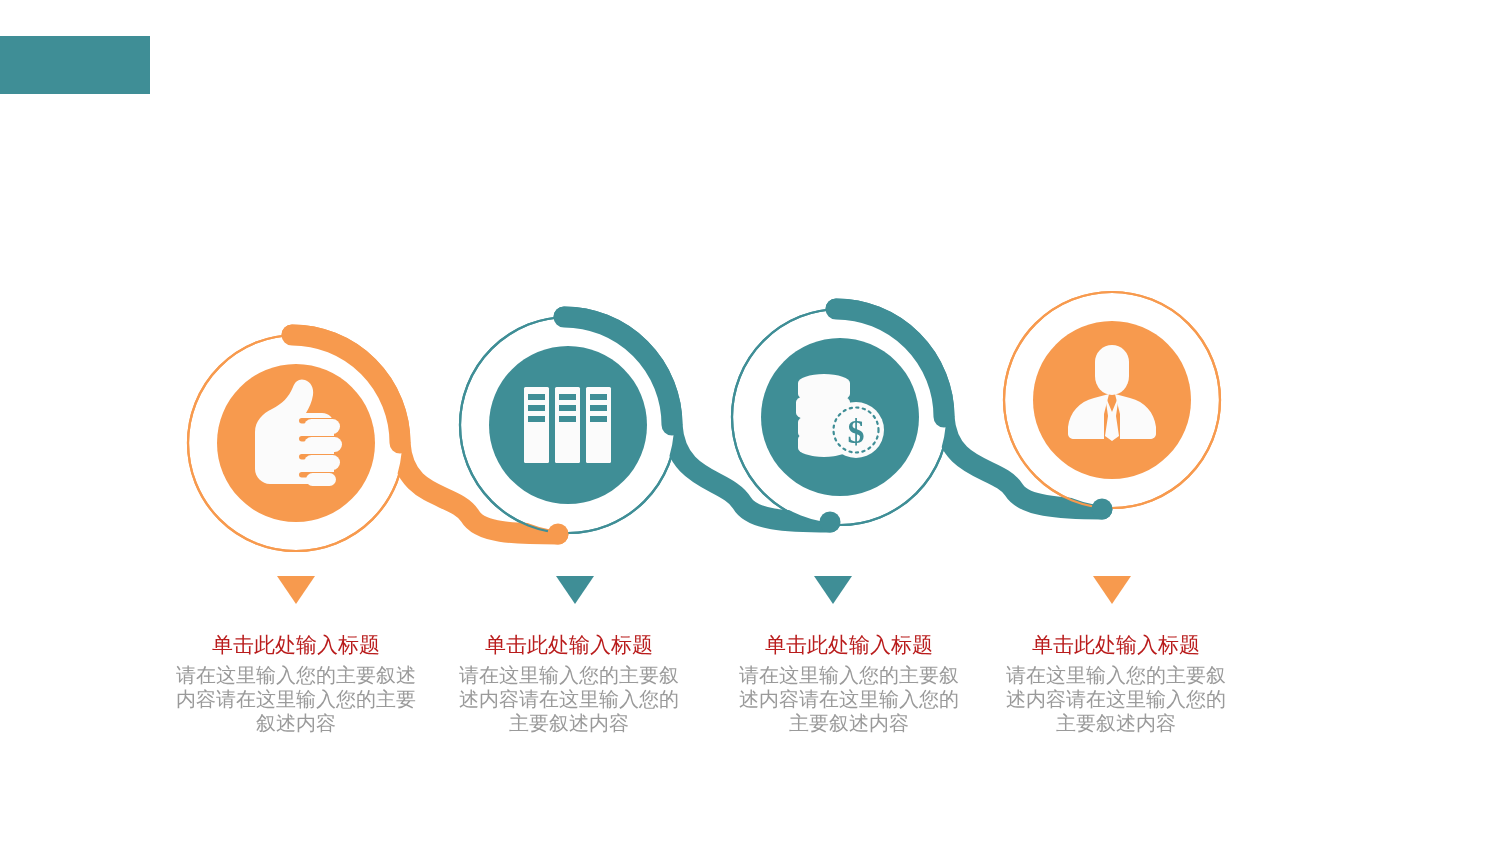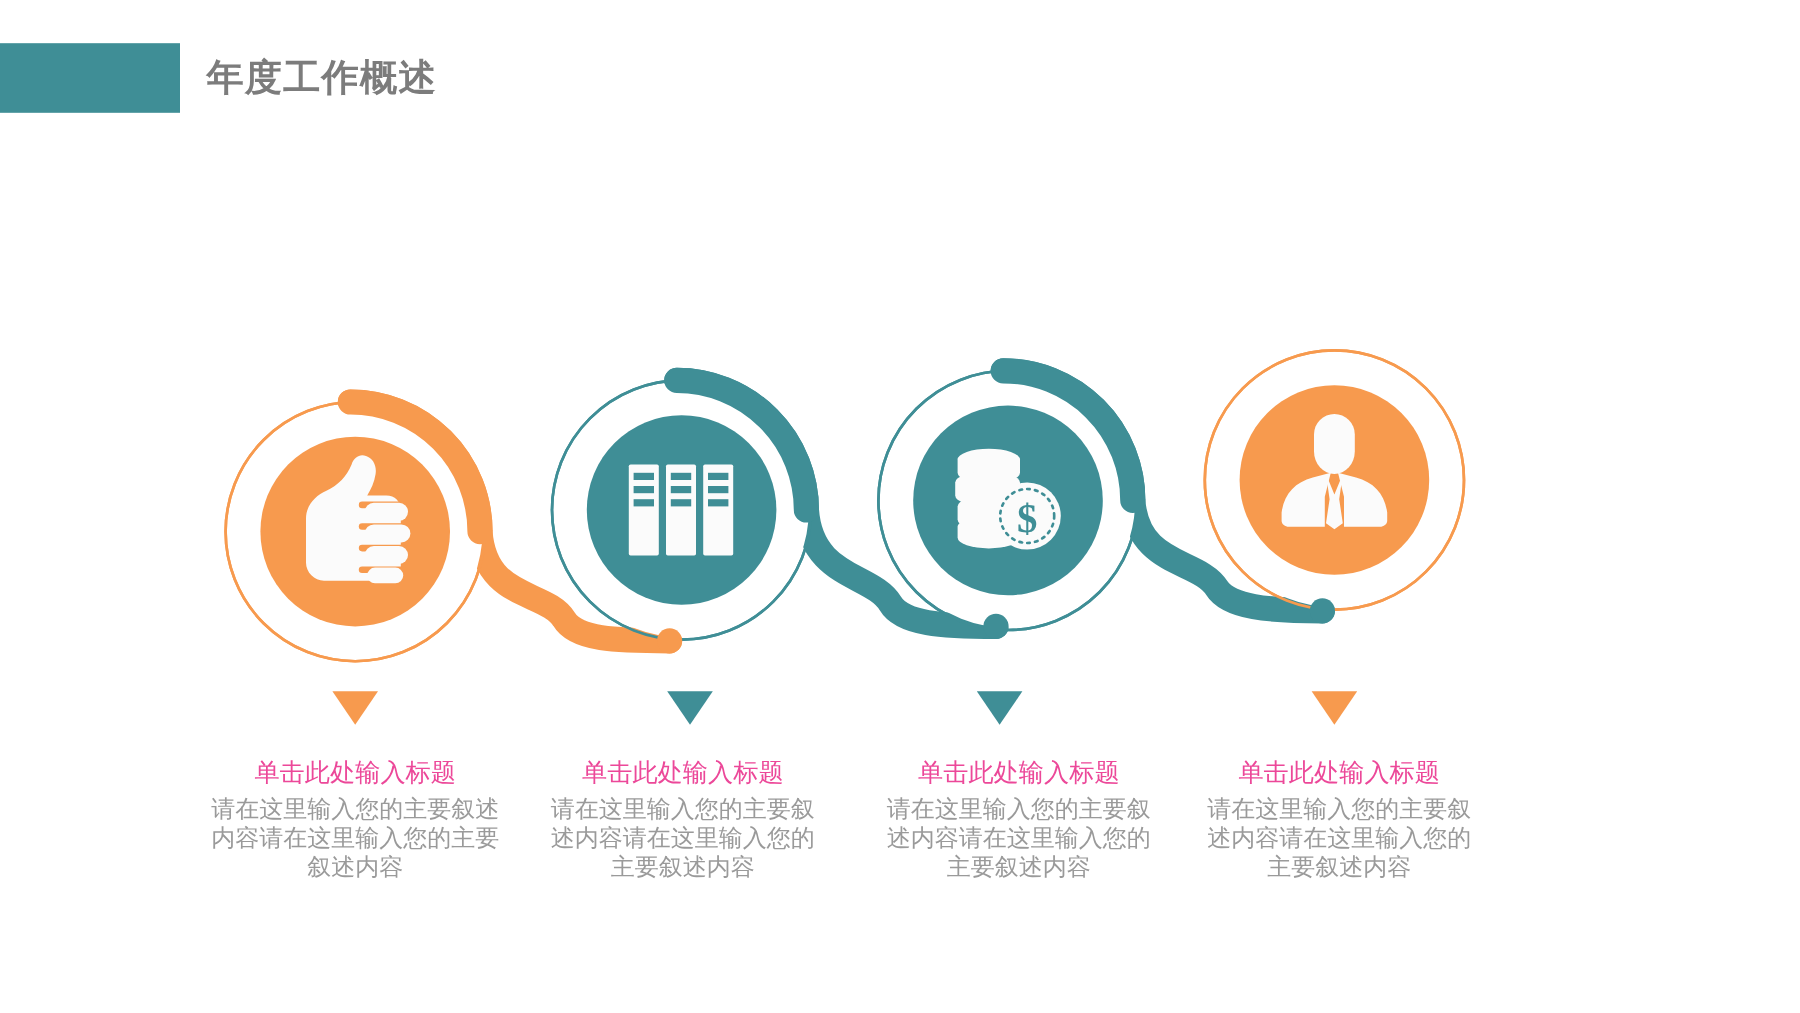--- a/index.html
+++ b/index.html
@@ -63,42 +63,41 @@
     width: 1500px;
     height: 140px;
   }
   .caption {
     position: absolute;
     top: 0;
     text-align: center;
   }
   .caption-title {
     font-size: 21px;
-    color: #ec4899;
+    color: #b91c1c;
     line-height: 30px;
     white-space: nowrap;
   }
   .caption-body {
     font-size: 20px;
     color: #9A9A9A;
     line-height: 24px;
     margin-top: 3px;
   }
 
   .cap-1 { left: 176px; width: 240px; }
   .cap-2 { left: 455px; width: 228px; }
   .cap-3 { left: 735px; width: 228px; }
   .cap-4 { left: 1000px; width: 232px; }
 </style>
 </head>
 <body>
 
 <div id="header">
   <div id="header-bar"></div>
-  <div id="header-title">年度工作概述</div>
 </div>
 
 <div id="stage">
 <svg width="1500" height="844" viewBox="0 0 1500 844" xmlns="http://www.w3.org/2000/svg">
   <defs>
 
     <clipPath id="clipThumb">
           <circle cx="296" cy="443" r="79"></circle>
         </clipPath>
   </defs>

